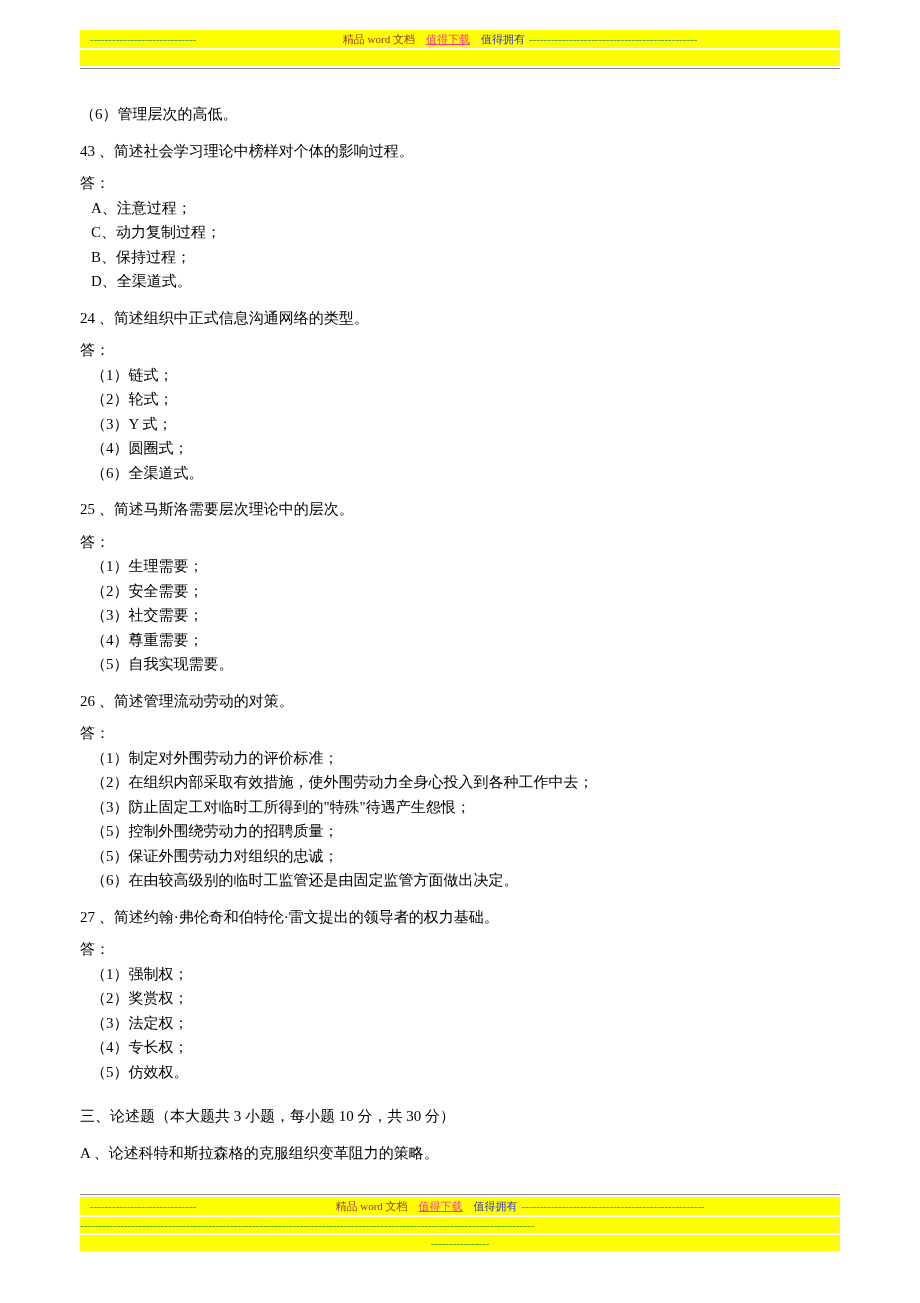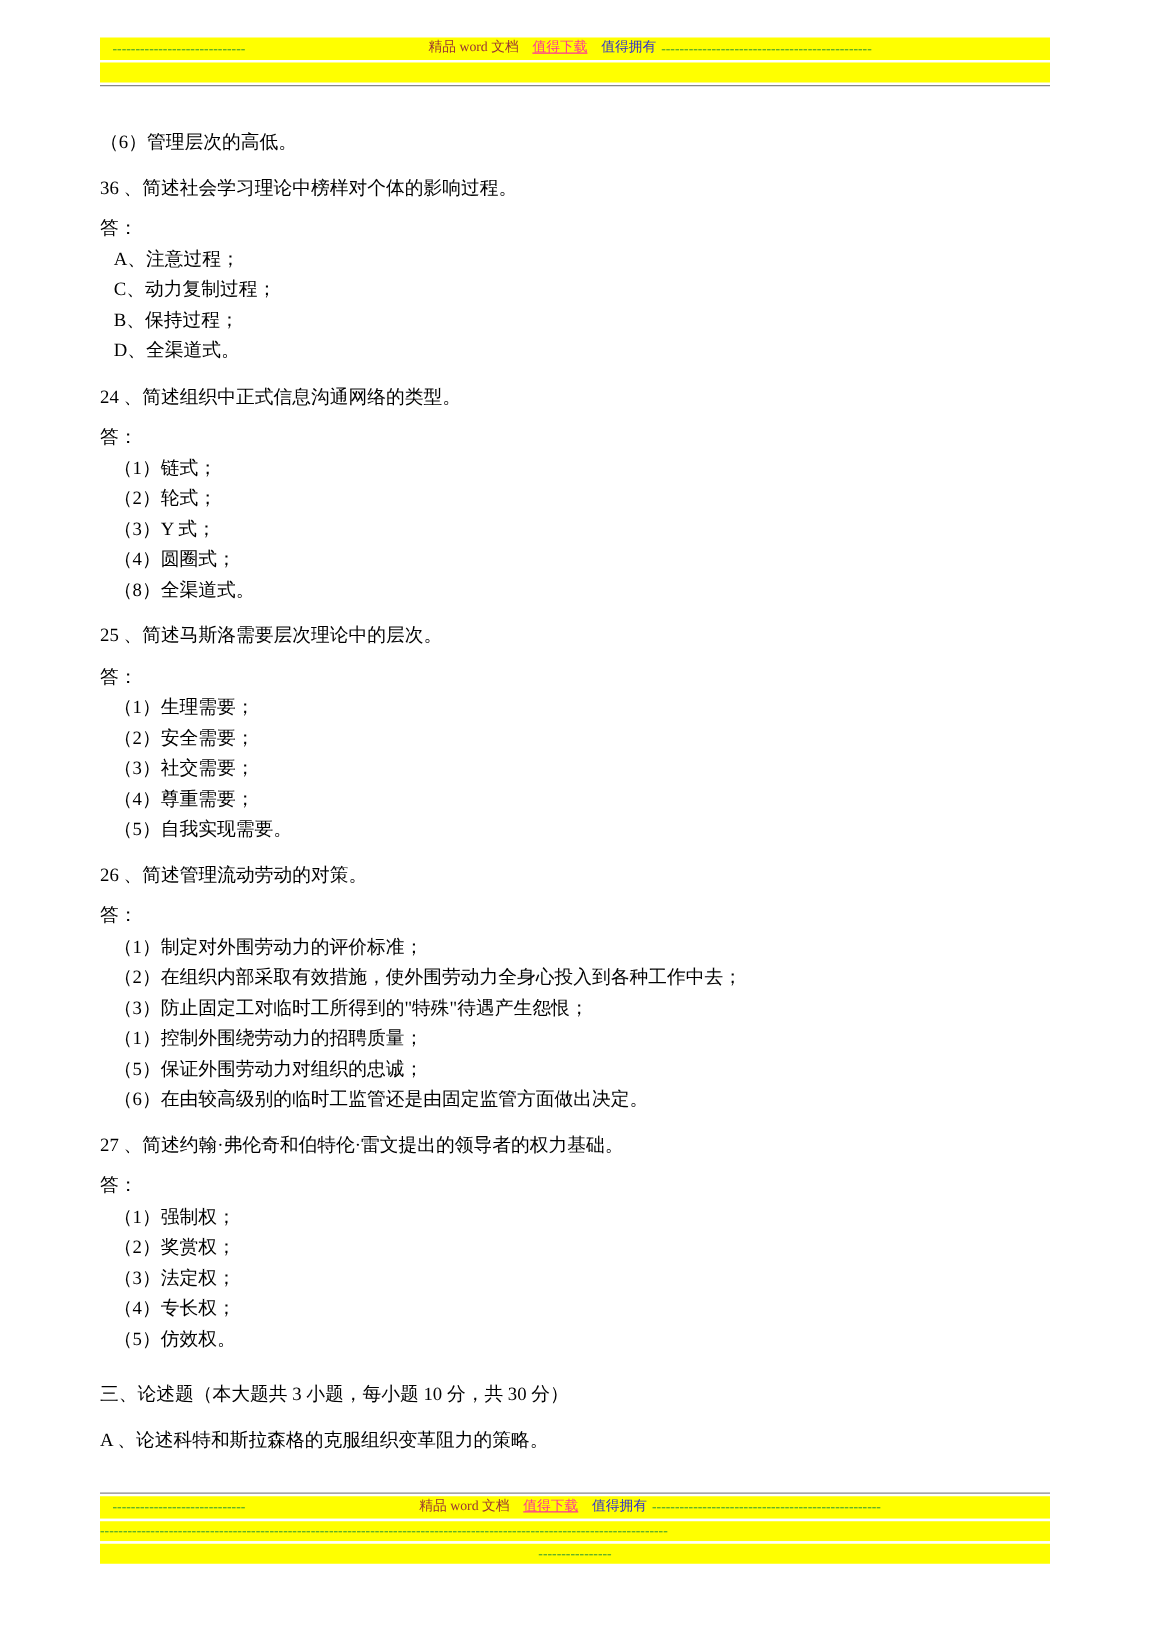--- a/index.html
+++ b/index.html
@@ -44,21 +44,20 @@
     color: #993333;
     font-family: Liberation Serif, serif;
     margin-top: 25px;
   }
   .hl-band .center .pink {
     color: #ff3399;
     text-decoration: underline;
   }
   .hl-band .center .blue {
     color: #3333cc;
-    font-family: Liberation Mono, monospace;
   }
   .hl-band .dashes-right {
     color: #339933;
     flex: 1 1 auto;
     letter-spacing: 0px;
   }
   .hl-empty-row {
     background: #ffff00;
     height: 16px;
     width: 100%;
@@ -128,49 +127,49 @@
     <span class="dashes-right">----------------------------------------------</span>
   </div>
   <div class="hl-gap"></div>
   <div class="hl-empty-row"></div>
   <div class="sep-line"></div>
 
   <div class="content">
 
     <div class="para">（6）管理层次的高低。</div>
 
-    <div class="qline"><span class="arial"></span><span>36 、简述社会学习理论中榜样对个体的影响过程。</span></div>
+    <div class="qline"><span class="arial"></span><span>43 、简述社会学习理论中榜样对个体的影响过程。</span></div>
     <div class="ans-label">答：</div>
     <div class="list-line">A、注意过程；</div>
     <div class="list-line">C、动力复制过程；</div>
     <div class="list-line">B、保持过程；</div>
     <div class="list-line">D、全渠道式。</div>
 
     <div class="qline">24 、简述组织中正式信息沟通网络的类型。</div>
     <div class="ans-label">答：</div>
     <div class="list-line">（1）链式；</div>
     <div class="list-line">（2）轮式；</div>
     <div class="list-line">（3）Y 式；</div>
     <div class="list-line">（4）圆圈式；</div>
-    <div class="list-line">（8）全渠道式。</div>
+    <div class="list-line">（6）全渠道式。</div>
 
     <div class="qline">25 、简述马斯洛需要层次理论中的层次。</div>
     <div class="ans-label">答：</div>
     <div class="list-line">（1）生理需要；</div>
     <div class="list-line">（2）安全需要；</div>
     <div class="list-line">（3）社交需要；</div>
     <div class="list-line">（4）尊重需要；</div>
     <div class="list-line">（5）自我实现需要。</div>
 
     <div class="qline">26 、简述管理流动劳动的对策。</div>
     <div class="ans-label">答：</div>
     <div class="list-line">（1）制定对外围劳动力的评价标准；</div>
     <div class="list-line">（2）在组织内部采取有效措施，使外围劳动力全身心投入到各种工作中去；</div>
     <div class="list-line">（3）防止固定工对临时工所得到的"特殊"待遇产生怨恨；</div>
-    <div class="list-line">（1）控制外围绕劳动力的招聘质量；</div>
+    <div class="list-line">（5）控制外围绕劳动力的招聘质量；</div>
     <div class="list-line">（5）保证外围劳动力对组织的忠诚；</div>
     <div class="list-line">（6）在由较高级别的临时工监管还是由固定监管方面做出决定。</div>
 
     <div class="qline">27 、简述约翰·弗伦奇和伯特伦·雷文提出的领导者的权力基础。</div>
     <div class="ans-label">答：</div>
     <div class="list-line">（1）强制权；</div>
     <div class="list-line">（2）奖赏权；</div>
     <div class="list-line">（3）法定权；</div>
     <div class="list-line">（4）专长权；</div>
     <div class="list-line">（5）仿效权。</div>

